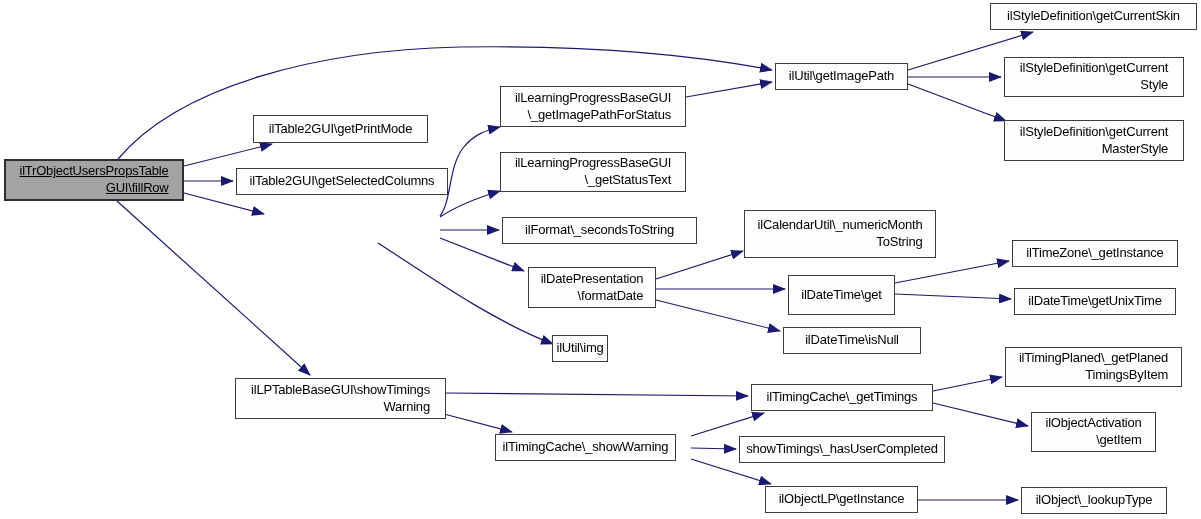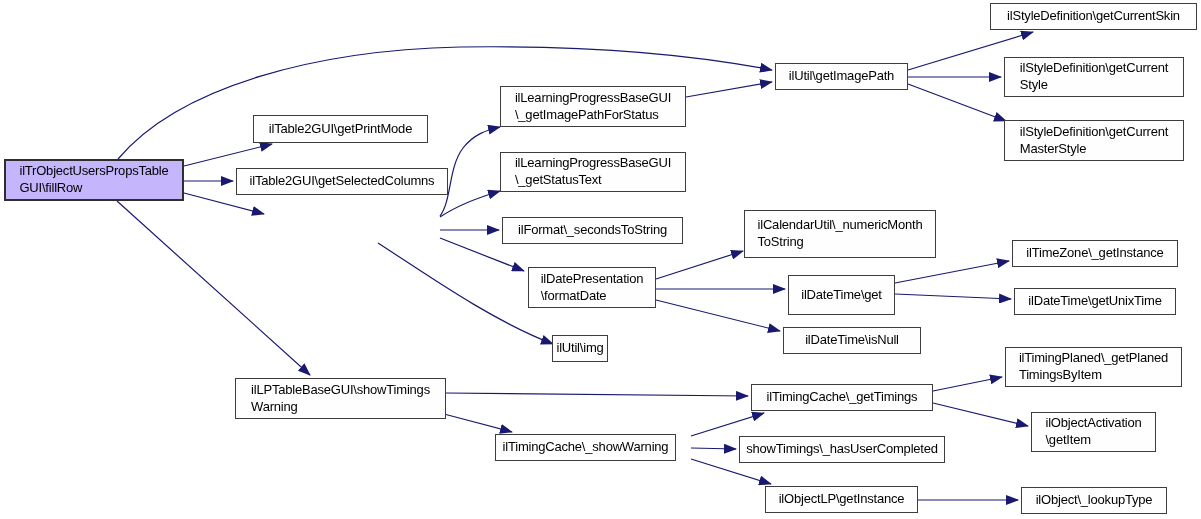--- a/index.html
+++ b/index.html
@@ -16,28 +16,29 @@
     box-sizing:border-box;
     background:#fefefe;
     border:1px solid #3d3d3d;
     color:#000000;
     font-size:13px;
     line-height:1.28;
     letter-spacing:-0.2px;
     display:flex;
     align-items:center;
     justify-content:center;
-    text-align:left;
+    text-align:right;
     white-space:pre-line;
     cursor:pointer;
   }
   .node.root{
-    background:#c4b5fd;
+    background:#a3a3a3;
     border:2px solid #2e2e2e;
     cursor:default;
+    text-decoration:underline;
   }
 </style>
 </head>
 <body>
 
 <div id="graph">
 
   <svg id="edges" width="1201" height="519" viewBox="0 0 1201 519">
     <defs>
       <marker id="arrow" markerUnits="userSpaceOnUse" markerWidth="13" markerHeight="10" refX="12" refY="5" orient="auto">
@@ -80,21 +81,21 @@
 
   <div class="node" style="left:253px;top:115px;width:175px;height:28px">ilTable2GUI\getPrintMode</div>
   <div class="node" style="left:236px;top:168px;width:212px;height:27px">ilTable2GUI\getSelectedColumns</div>
   <div class="node" style="left:235px;top:378px;width:211px;height:41px">ilLPTableBaseGUI\showTimings
 Warning</div>
 
   <div class="node" style="left:500px;top:86px;width:186px;height:41px">ilLearningProgressBaseGUI
 \_getImagePathForStatus</div>
   <div class="node" style="left:500px;top:152px;width:186px;height:40px">ilLearningProgressBaseGUI
 \_getStatusText</div>
-  <div class="node" style="left:502px;top:217px;width:181px;height:27px">ilFormat\_secondsToString</div>
+  <div class="node" style="left:502px;top:217px;width:195px;height:27px">ilFormat\_secondsToString</div>
   <div class="node" style="left:528px;top:267px;width:128px;height:41px">ilDatePresentation
 \formatDate</div>
   <div class="node" style="left:552px;top:335px;width:56px;height:27px">ilUtil\img</div>
   <div class="node" style="left:495px;top:434px;width:181px;height:27px">ilTimingCache\_showWarning</div>
 
   <div class="node" style="left:775px;top:63px;width:133px;height:27px">ilUtil\getImagePath</div>
   <div class="node" style="left:744px;top:210px;width:192px;height:48px">ilCalendarUtil\_numericMonth
 ToString</div>
   <div class="node" style="left:788px;top:275px;width:107px;height:40px">ilDateTime\get</div>
   <div class="node" style="left:783px;top:327px;width:138px;height:27px">ilDateTime\isNull</div>

